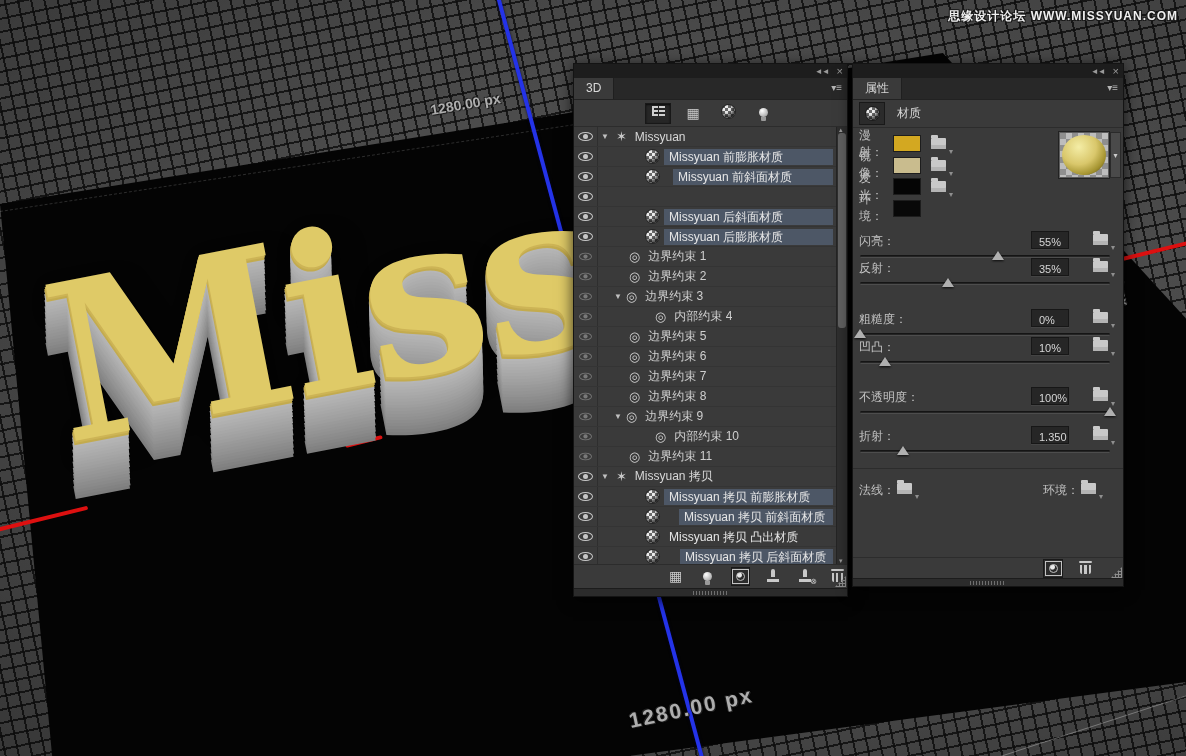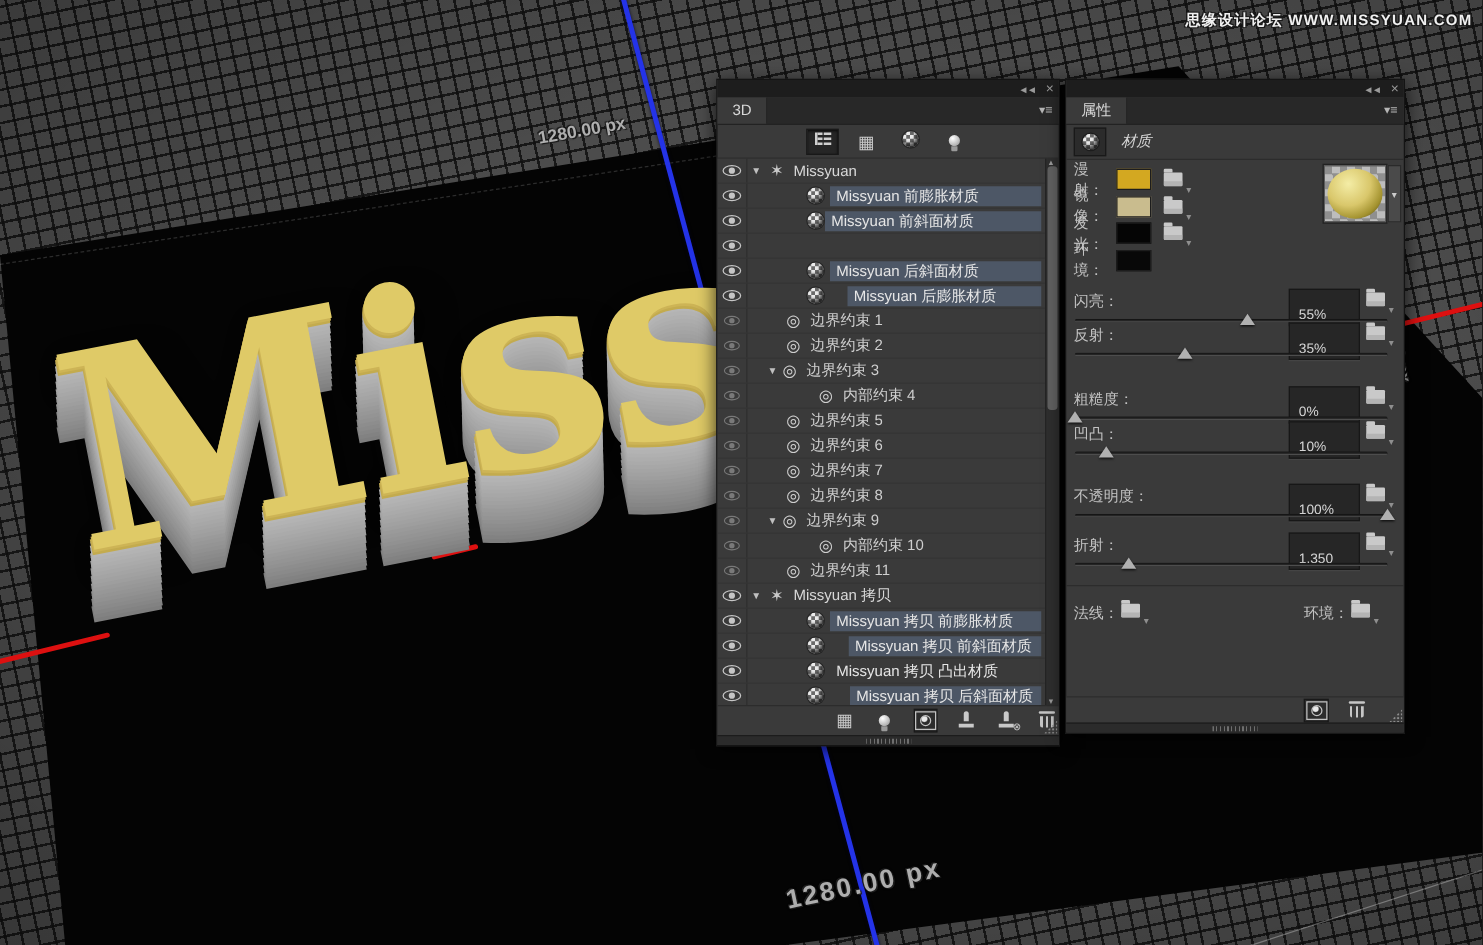--- a/index.html
+++ b/index.html
@@ -114,34 +114,34 @@
   .sarrow{position:absolute;left:2px;font-size:7px;color:#9a9a9a;}
   .footbar{position:absolute;left:0;right:0;bottom:8px;height:24px;background:#3a3a3a;border-top:1px solid #2c2c2c;
     display:flex;align-items:center;gap:13px;padding-left:92px;}
   .fbtn{display:flex;align-items:center;justify-content:center;width:20px;height:19px;border:1px solid transparent;}
   .fbtn.pressed{background:#2c2c2c;border-color:#191919;}
 
   
   #panelProps{left:852px;top:63px;width:272px;height:524px;}
   .phead{height:28px;display:flex;align-items:center;gap:12px;padding-left:6px;border-bottom:1px solid #2c2c2c;}
   .hdricon{width:26px;height:23px;background:#2b2b2b;border:1px solid #191919;display:flex;align-items:center;justify-content:center;}
-  .phead .title{color:#d6d6d6;font-style:italic;}
+  .phead .title{color:#d6d6d6;}
   .colorrow{position:absolute;left:6px;height:17px;display:flex;align-items:center;}
   .colorrow .clabel{width:34px;color:#c2c2c2;}
   .swatch{width:28px;height:17px;border:1px solid #1d1d1d;margin-right:10px;flex:none;}
   .ballprev{position:absolute;left:206px;top:68px;width:50px;height:46px;border:1px solid #5c5c5c;outline:1px solid #222;
     background:repeating-conic-gradient(#bdbdbd 0 25%, #8f8f8f 0 50%);background-size:12px 12px;}
   .ballprev::before{content:"";position:absolute;inset:2px;border-radius:50%;
     background:radial-gradient(circle at 38% 30%, #f4eda6, #d9c76b 45%, #a3922f 72%, #564c1a 90%, #2c270d);}
   .prevdrop{position:absolute;left:257px;top:68px;width:11px;height:46px;background:#4a4a4a;border:1px solid #2a2a2a;
     display:flex;align-items:center;justify-content:center;color:#ccc;font-size:8px;}
   .sliderrow{position:absolute;left:0;right:0;height:34px;}
   .sliderrow .slabel{position:absolute;left:6px;top:2px;color:#c2c2c2;}
-  .valbox{position:absolute;left:178px;top:0;width:57px;height:18px;background:#262626;border:1px solid #171717;
-    box-shadow:0 1px 0 rgba(255,255,255,.05);color:#d6d6d6;padding:14px 7px;font-size:11px;}
+  .valbox{position:absolute;left:178px;top:0;width:38px;height:18px;background:#262626;border:1px solid #171717;
+    box-shadow:0 1px 0 rgba(255,255,255,.05);color:#d6d6d6;padding:4px 7px;font-size:11px;}
   .sliderrow .folder{position:absolute;left:240px;top:3px;}
   .track{position:absolute;left:7px;right:13px;top:24px;height:3px;background:#242424;
     border-top:1px solid #151515;border-bottom:1px solid #4d4d4d;border-radius:2px;}
   .thumbwrap{position:absolute;top:-5px;width:0;}
   .thumbtri{position:absolute;left:-6px;width:0;height:0;border-left:6px solid transparent;border-right:6px solid transparent;
     border-bottom:9px solid #b0b0b0;filter:drop-shadow(0 1px 1px rgba(0,0,0,.8));}
   .pdivider{position:absolute;left:0;right:0;top:404px;border-top:1px solid #2c2c2c;}
   .maprow{position:absolute;left:0;right:0;top:416px;height:20px;}
   .maprow .m1{position:absolute;left:6px;top:2px;color:#c2c2c2;}
   .maprow .f1{position:absolute;left:44px;top:3px;}
@@ -217,21 +217,21 @@
             <span class="matball" style="margin-left:48px"></span>
             <span class="lblbox hl" style="margin-left:5px">Missyuan 前膨胀材质</span>
           </div>
           </div>
         <div class="row">
             <div class="eyecell">
               <span class="eye"></span>
             </div>
             <div class="rowbody">
             <span class="matball" style="margin-left:48px"></span>
-            <span class="lblbox hl" style="margin-left:1px">Missyuan 前斜面材质</span>
+            <span class="lblbox hl" style="margin-left:14px">Missyuan 前斜面材质</span>
           </div>
           </div>
         <div class="row">
             <div class="eyecell">
               <span class="eye"></span>
             </div>
           </div>
         <div class="row">
             <div class="eyecell">
               <span class="eye"></span>
@@ -240,21 +240,21 @@
             <span class="matball" style="margin-left:48px"></span>
             <span class="lblbox hl" style="margin-left:5px">Missyuan 后斜面材质</span>
           </div>
           </div>
         <div class="row">
             <div class="eyecell">
               <span class="eye"></span>
             </div>
             <div class="rowbody">
             <span class="matball" style="margin-left:48px"></span>
-            <span class="lblbox hl" style="margin-left:19px">Missyuan 后膨胀材质</span>
+            <span class="lblbox hl" style="margin-left:5px">Missyuan 后膨胀材质</span>
           </div>
           </div>
         <div class="row">
             <div class="eyecell">
               <span class="eye dim"></span>
             </div>
             <div class="rowbody">
             <span class="ringicon" style="margin-left:31px">◎</span>
             <span class="lbl" style="margin-left:8px">边界约束 1</span>
           </div>

